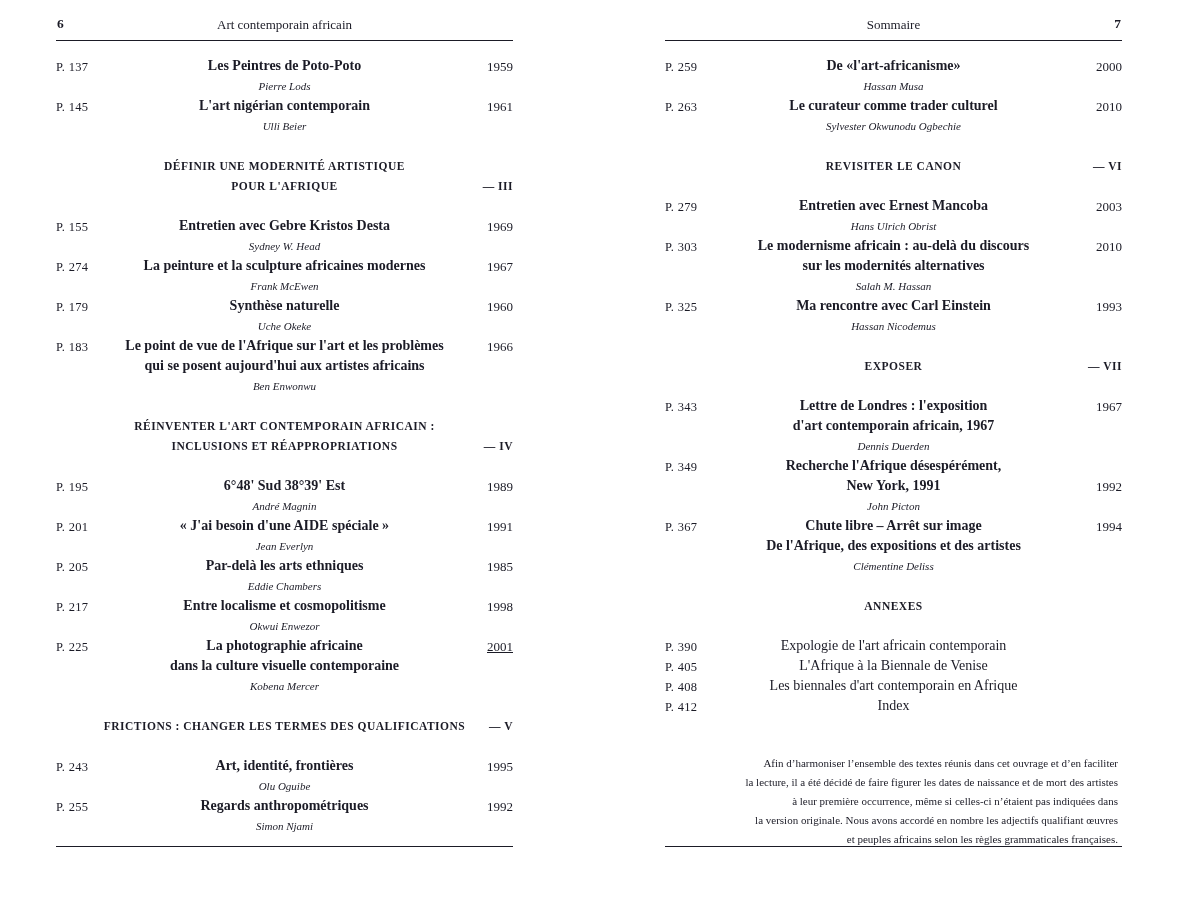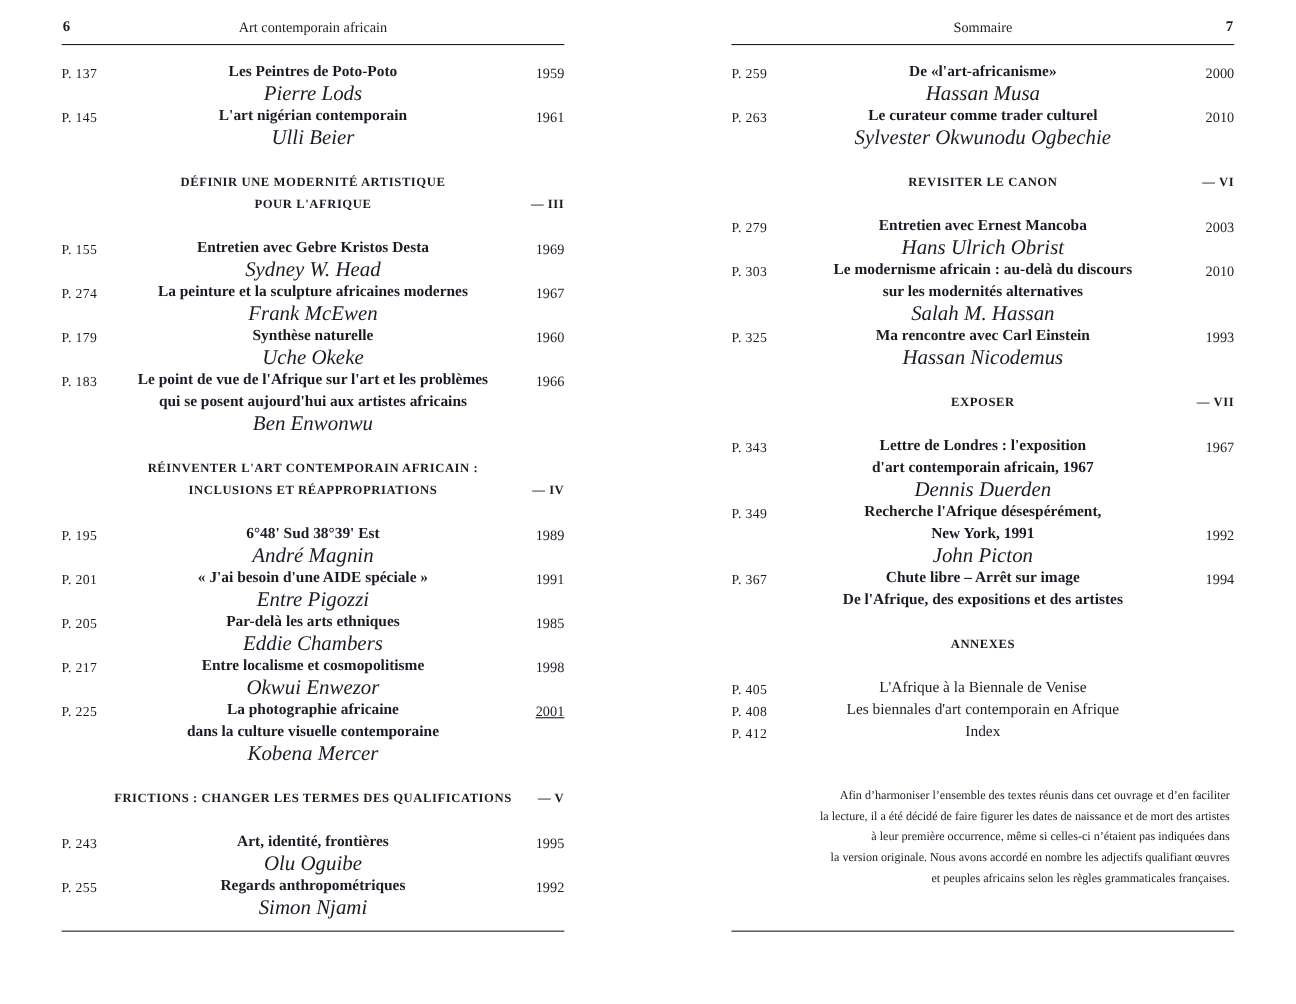--- a/index.html
+++ b/index.html
@@ -17,21 +17,21 @@
   .folio{position:absolute;top:1px;font-weight:bold;font-size:13.5px;}
   .folio-left{left:1px;}
   .folio-right{right:1px;}
 
   .items{margin-top:15px;position:relative;}
 
   .entry{position:relative;}
   .entry .pnum{position:absolute;left:0;top:1px;font-size:12.5px;line-height:20px;letter-spacing:0.3px;}
   .entry .title{font-weight:bold;font-size:14px;line-height:20px;text-align:center;white-space:pre-line;padding:0 34px;}
   .entry.plain .title{font-weight:normal;}
-  .entry .author{font-style:italic;font-size:19px;line-height:20px;text-align:center;}
+  .entry .author{font-style:italic;font-size:11px;line-height:20px;text-align:center;}
   .entry .year{position:absolute;right:0;font-size:13px;line-height:20px;margin-top:1px;}
 
   .section{position:relative;margin:20px 0;}
   .sec-lines{font-weight:bold;font-size:11.5px;line-height:20px;text-align:center;white-space:pre-line;letter-spacing:0.5px;padding:0 36px;font-family:Liberation Serif, serif;}
   .sec-num{position:absolute;right:0;bottom:0;font-weight:bold;font-size:11.5px;line-height:20px;letter-spacing:0.5px;}
 
   .footnote{margin-top:38px;font-size:11px;line-height:19px;text-align:right;white-space:pre-line;padding:0 4px;}
 
   .bottom-rule{position:absolute;top:846px;left:0;width:100%;border-top:1.6px solid #1b1b26;}
 </style>
@@ -93,21 +93,21 @@
       </div>
       <div class="entry">
         <div class="pnum">P. 195</div>
         <div class="title">6°48' Sud 38°39' Est</div>
         <div class="author">André Magnin</div>
         <div class="year" style="top: 0px;">1989</div>
       </div>
       <div class="entry">
         <div class="pnum">P. 201</div>
         <div class="title">« J'ai besoin d'une AIDE spéciale »</div>
-        <div class="author">Entre Pigozzi</div>
+        <div class="author">Jean Everlyn</div>
         <div class="year" style="top: 0px;">1991</div>
       </div>
       <div class="entry">
         <div class="pnum">P. 205</div>
         <div class="title">Par-delà les arts ethniques</div>
         <div class="author">Eddie Chambers</div>
         <div class="year" style="top: 0px;">1985</div>
       </div>
       <div class="entry">
         <div class="pnum">P. 217</div>
@@ -198,24 +198,29 @@
         <div class="pnum">P. 349</div>
         <div class="title">Recherche l'Afrique désespérément,
 New York, 1991</div>
         <div class="author">John Picton</div>
         <div class="year" style="top: 20px;">1992</div>
       </div>
       <div class="entry">
         <div class="pnum">P. 367</div>
         <div class="title">Chute libre – Arrêt sur image
 De l'Afrique, des expositions et des artistes</div>
+        <div class="author">Clémentine Deliss</div>
         <div class="year" style="top: 0px;">1994</div>
       </div>
       <div class="section">
         <div class="sec-lines">ANNEXES</div>
+      </div>
+      <div class="entry plain">
+        <div class="pnum">P. 390</div>
+        <div class="title">Expologie de l'art africain contemporain</div>
       </div>
       <div class="entry plain">
         <div class="pnum">P. 405</div>
         <div class="title">L'Afrique à la Biennale de Venise</div>
       </div>
       <div class="entry plain">
         <div class="pnum">P. 408</div>
         <div class="title">Les biennales d'art contemporain en Afrique</div>
       </div>
       <div class="entry plain">

